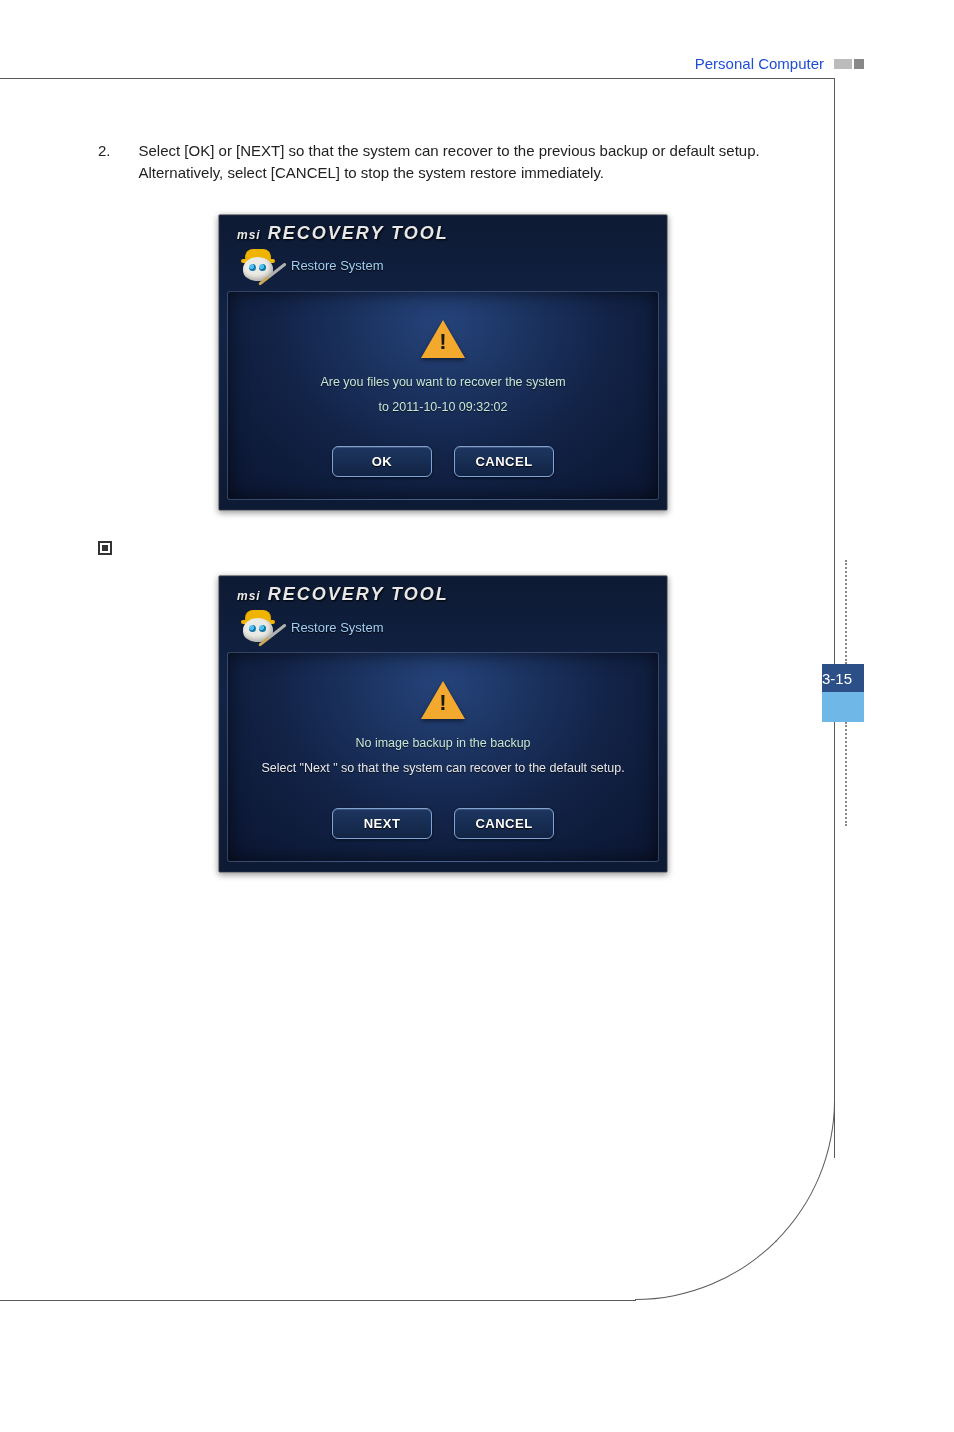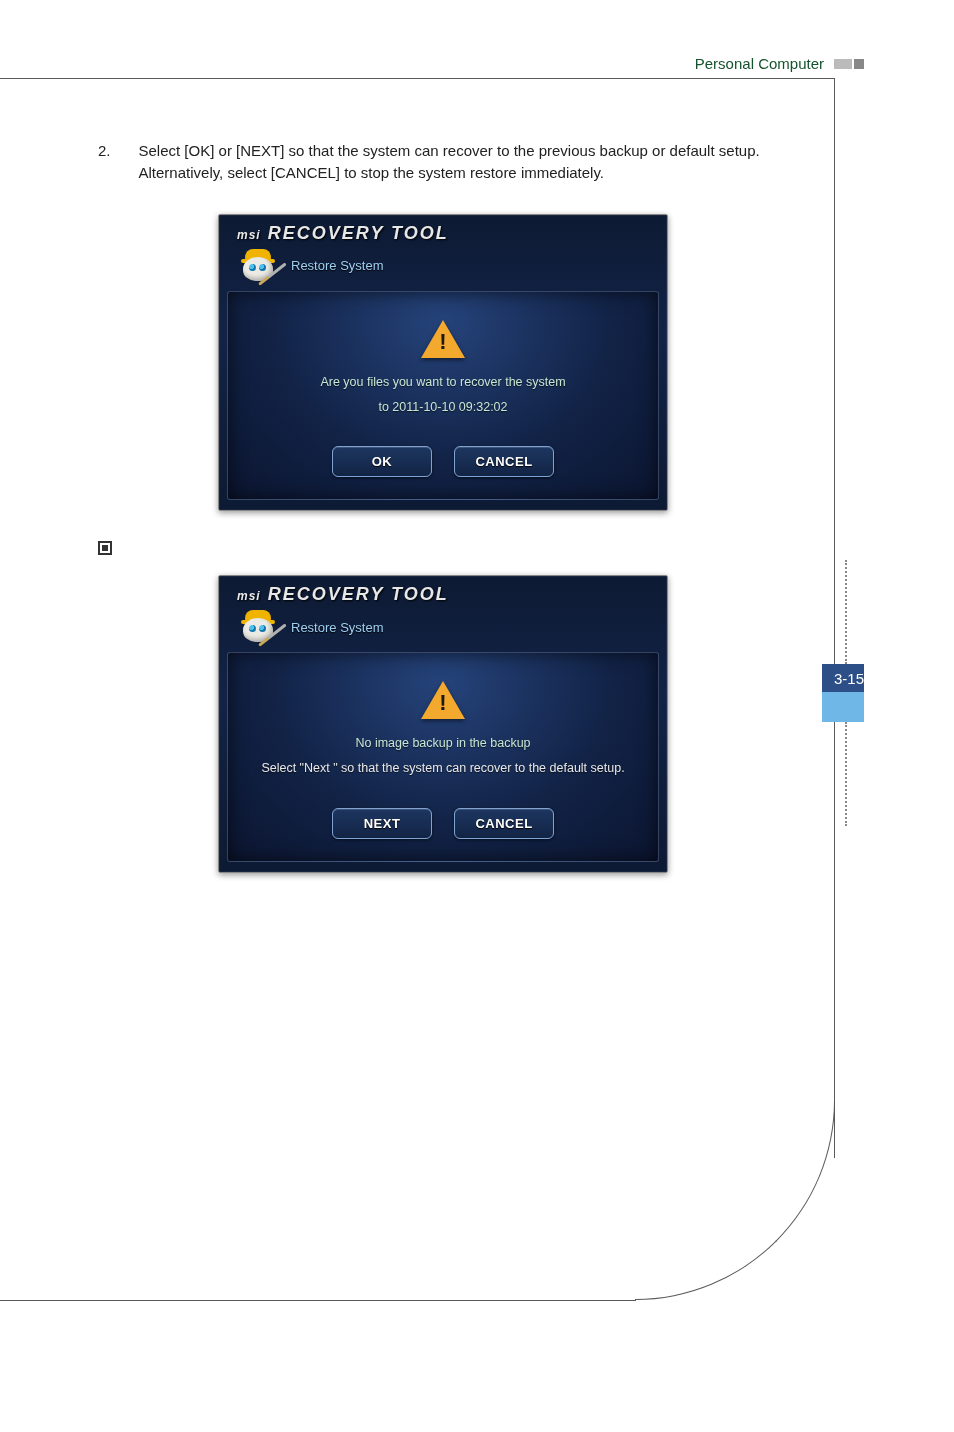--- a/index.html
+++ b/index.html
@@ -14,21 +14,21 @@
   .header {
     position: absolute;
     top: 55px;
     right: 90px;
     display: flex;
     align-items: center;
     gap: 10px;
   }
   .header-text {
     font-size: 15px;
-    color: #14532d;
+    color: #1d4ed8;
   }
   .header-bars {
     width: 30px;
     height: 10px;
     background: linear-gradient(to right, #bbb 0 18px, #fff 18px 20px, #888 20px 30px);
   }
   .border-line {
     position: absolute;
     top: 78px;
     left: 0;
@@ -265,21 +265,21 @@
     position: absolute;
     right: 90px;
     top: 664px;
     width: 42px;
     height: 28px;
     background: #2c4f88;
     color: #fff;
     font-size: 15px;
     display: flex;
     align-items: center;
-    justify-content: flex-end;
+    justify-content: flex-start;
   }
   .page-badge-light {
     position: absolute;
     right: 90px;
     top: 692px;
     width: 42px;
     height: 30px;
     background: #6fb7e6;
   }
   .dotted-line {

